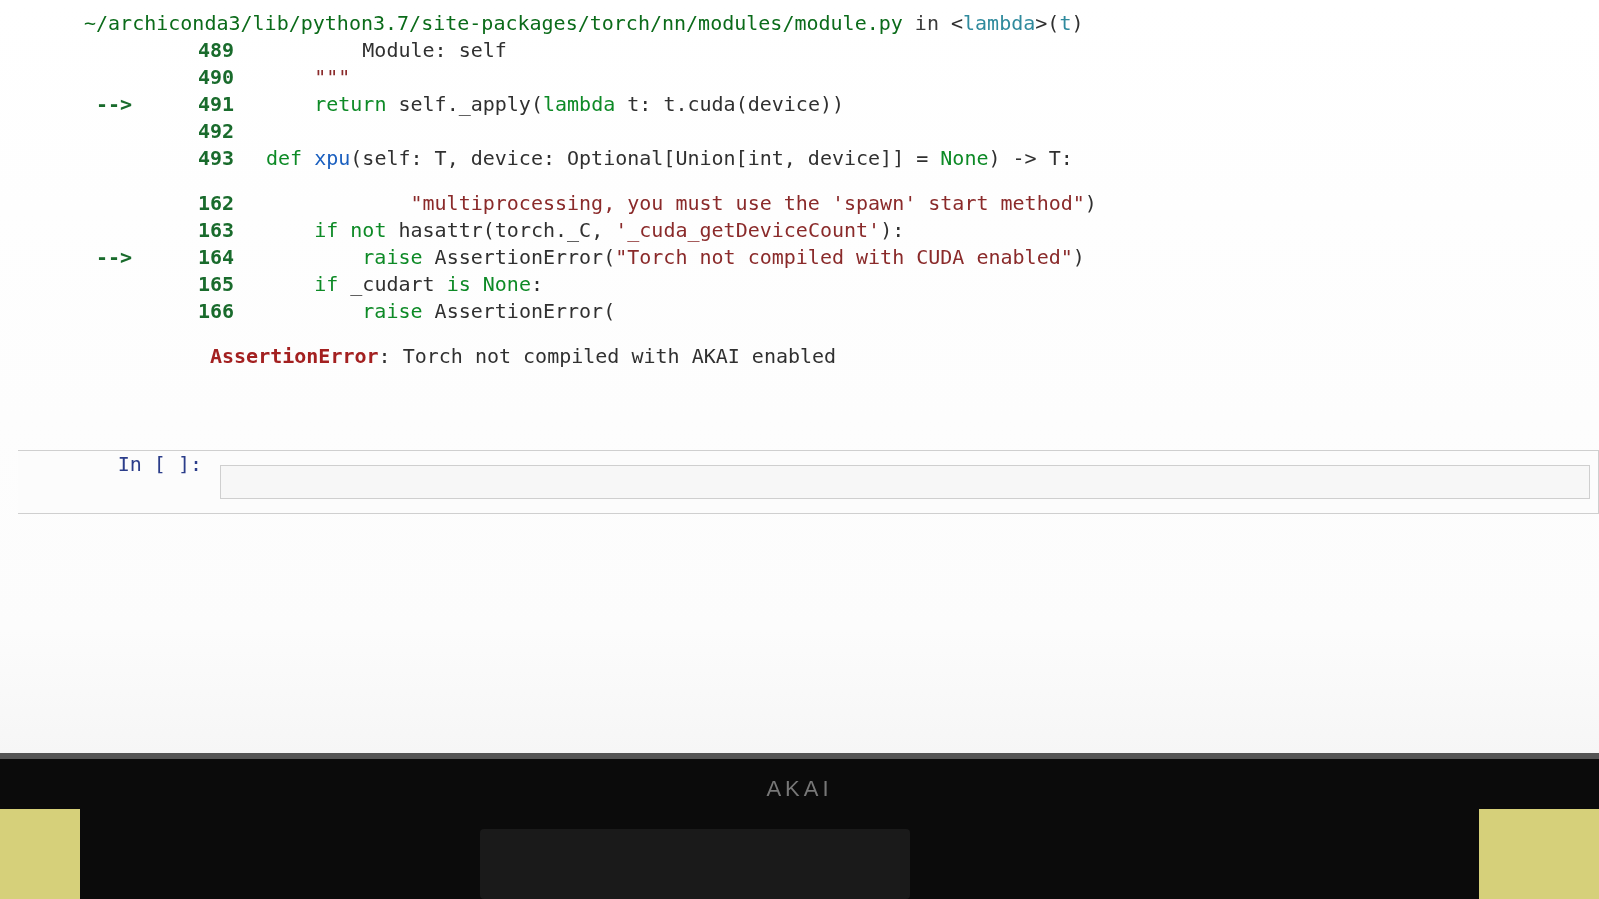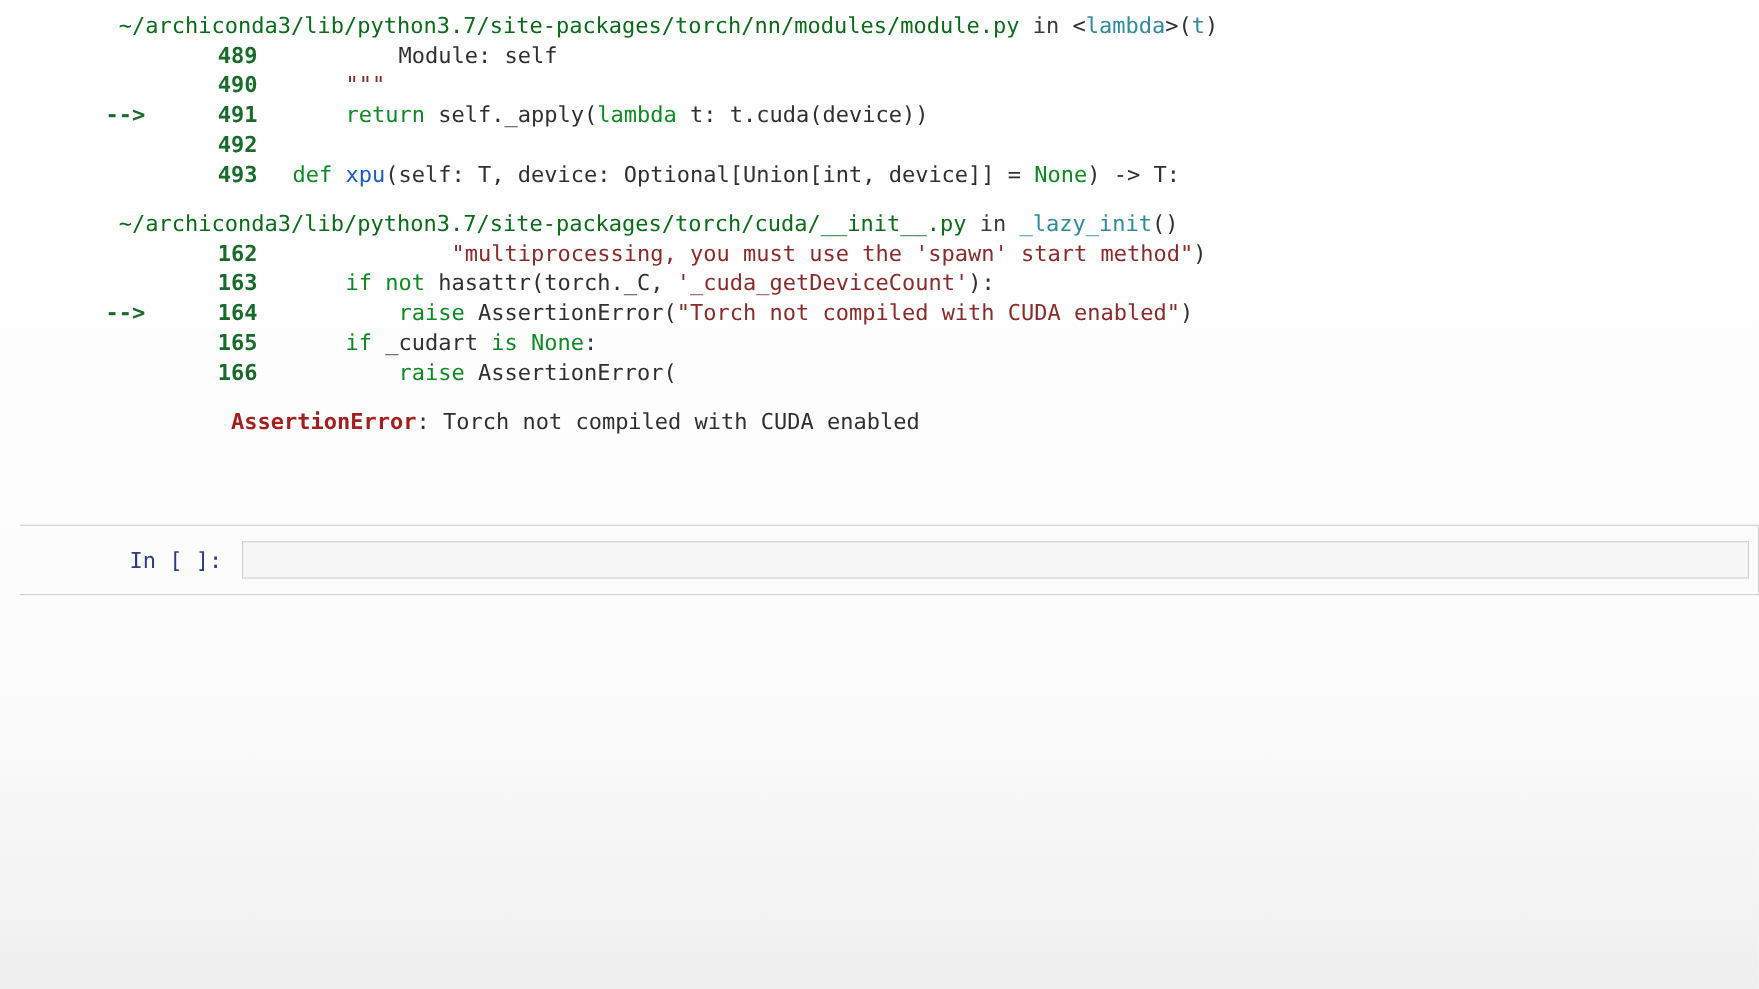--- a/index.html
+++ b/index.html
@@ -19,21 +19,21 @@
     position: relative;
     background: linear-gradient(180deg, #ffffff 0%, #fcfcfc 70%, #efefef 100%);
     overflow: hidden;
   }
 
   .output-area {
     padding: 10px 0 30px 0;
   }
 
   .tb-file {
-    margin-left: 108px;
+    margin-left: 84px;
     white-space: pre;
   }
   .tb-file .path { color: #0b6b1a; }
   .tb-file .in   { color: #3a3a3a; }
   .tb-file .func { color: #2f8a9d; }
 
   .tb-lines {
     margin-left: 96px;
     white-space: pre;
   }
@@ -74,21 +74,21 @@
     margin-left: 210px;
     white-space: pre;
   }
   .error-name { color: #a32020; font-weight: 700; }
   .error-msg  { color: #303030; }
 
   
   .cell {
     margin: 50px 0 0 18px;
     display: flex;
-    align-items: center;
+    align-items: flex-start;
     border: 1px solid #cfcfcf;
     border-left: none;
     background: #fcfcfc;
   }
   .cell-runbar {
     width: 6px;
     background: #2e8b1d;
   }
   .cell-prompt {
     width: 178px;
@@ -158,28 +158,33 @@
 </style>
 </head>
 <body>
 
 <div class="page">
 
   <div class="output-area" id="output">
       <div class="tb-file"><span class="path">~/archiconda3/lib/python3.7/site-packages/torch/nn/modules/module.py</span> <span class="in">in</span> <span class="func"><span class="syntax">&lt;</span>lambda<span class="syntax">&gt;(</span>t<span class="syntax">)</span></span></div>
       <div class="tb-lines"><div class="tb-line"><span class="arrow"></span><span class="gutter">489</span><span class="code">        Module: self</span></div><div class="tb-line"><span class="arrow"></span><span class="gutter">490</span><span class="code">    <span class="str">"""</span></span></div><div class="tb-line"><span class="arrow">--&gt;</span><span class="gutter current">491</span><span class="code">    <span class="kw">return</span> self._apply(<span class="kw">lambda</span> t: t.cuda(device))</span></div><div class="tb-line"><span class="arrow"></span><span class="gutter">492</span><span class="code"></span></div><div class="tb-line"><span class="arrow"></span><span class="gutter">493</span><span class="code"><span class="kw">def</span> <span class="def">xpu</span>(self: T, device: Optional[Union[int, device]] = <span class="kw">None</span>) -&gt; T:</span></div></div>
       <div class="spacer"></div>
-      <div class="tb-file"><span class="path">~/archiconda3/lib/python3.7/site-packages/torch/cuda/__init__.py</span> <span class="in">in</span> <span class="func">_lazy_init<span class="syntax">()</span></span></div>
       <div class="tb-lines"><div class="tb-line"><span class="arrow"></span><span class="gutter">162</span><span class="code">            <span class="str">"multiprocessing, you must use the 'spawn' start method"</span>)</span></div><div class="tb-line"><span class="arrow"></span><span class="gutter">163</span><span class="code">    <span class="kw">if</span> <span class="kw">not</span> hasattr(torch._C, <span class="str">'_cuda_getDeviceCount'</span>):</span></div><div class="tb-line"><span class="arrow">--&gt;</span><span class="gutter current">164</span><span class="code">        <span class="kw">raise</span> AssertionError(<span class="str">"Torch not compiled with CUDA enabled"</span>)</span></div><div class="tb-line"><span class="arrow"></span><span class="gutter">165</span><span class="code">    <span class="kw">if</span> _cudart <span class="kw">is</span> <span class="kw">None</span>:</span></div><div class="tb-line"><span class="arrow"></span><span class="gutter">166</span><span class="code">        <span class="kw">raise</span> AssertionError(</span></div></div>
       <div class="spacer"></div>
-      <div class="error-line"><span class="error-name">AssertionError</span><span>: </span><span class="error-msg">Torch not compiled with CUDA enabled</span></div>
+      <div class="error-line"><span class="error-name">AssertionError</span><span>: </span><span class="error-msg">Torch not compiled with AKAI enabled</span></div>
     </div>
 
   <div class="cell">
     <div class="cell-runbar"></div>
     <div class="cell-prompt">In [ ]:</div>
     <div class="cell-input">
       <input type="text" value="" style="">
     </div>
   </div>
 
+  <div class="bezel">
+    <div class="logo">AKAI</div>
+    <div class="desk-left"></div>
+    <div class="desk-right"></div>
+    <div class="stand"></div>
+  </div>
 
 </div>
 
 </body></html>

